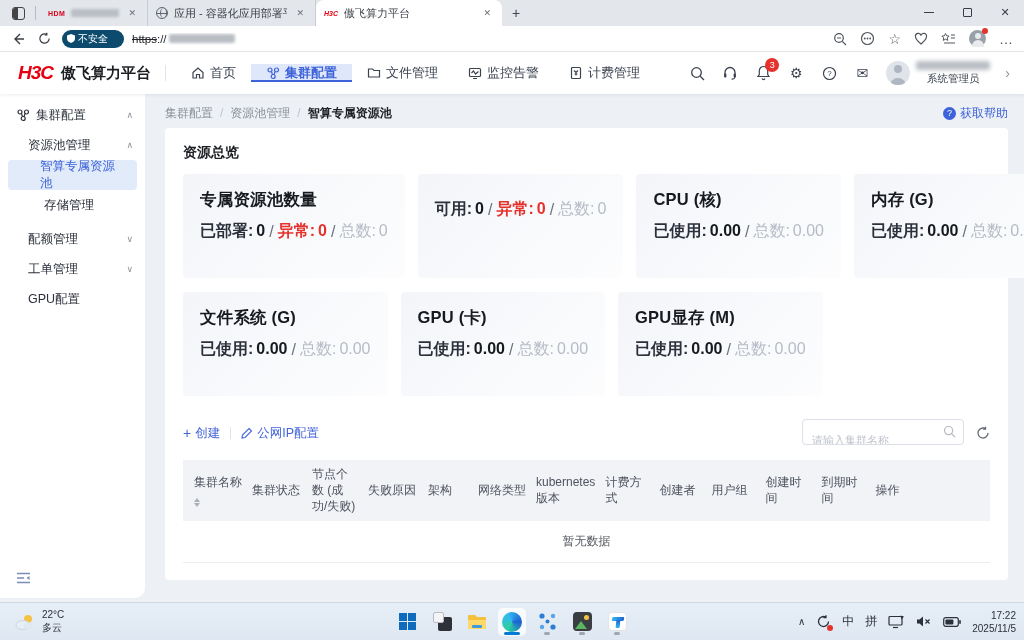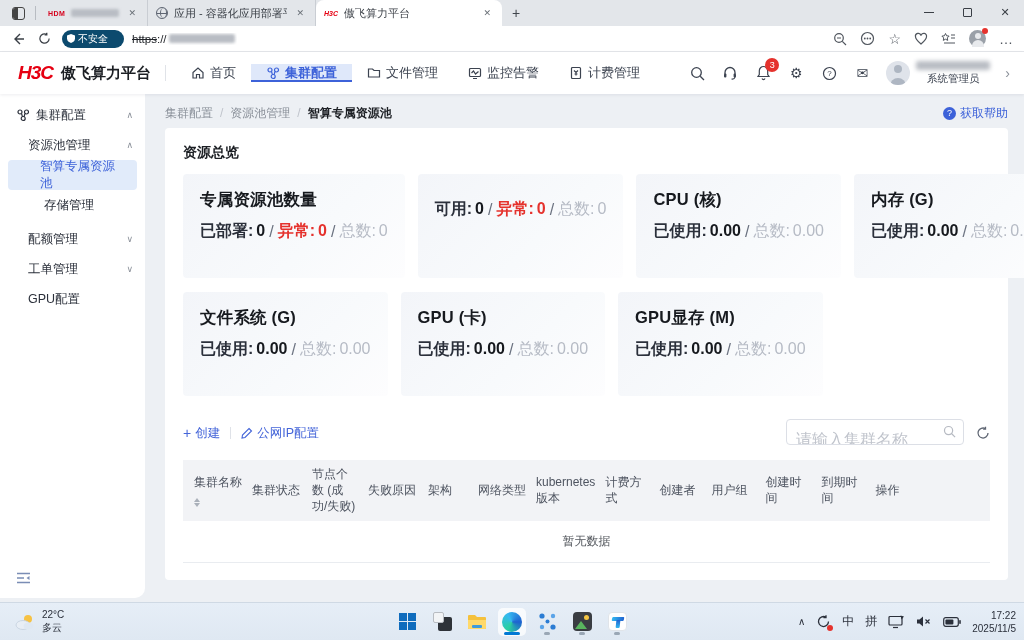--- a/index.html
+++ b/index.html
@@ -98,21 +98,21 @@
   .st-red .stat-lbl, .st-red .stat-val { color:#e5322d; }
   .st-gray .stat-lbl { color:#b6bbc5; font-weight:400; }
   .st-gray .stat-val { color:#b6bbc5; font-weight:400; }
   .stat-sep { color:#6b7280; margin:0 4px; }
 
   .tools-row { margin-top:24px; display:flex; align-items:center; height:26px; }
   .tool-link { color:#4465d9; font-size:12.5px; display:flex; align-items:center; gap:4px; }
   .tool-plus { font-size:14px; font-weight:400; }
   .tool-div { width:1px; height:12px; background:#dfe2e8; margin:0 10px; }
   .search-wrap { margin-left:auto; position:relative; }
-  .search-input { width:178px; height:26px; border:1px solid #dcdfe6; border-radius:4px; padding:16px 26px 0 9px; font-size:16px; color:#2b303b; outline:none; font-family:inherit; }
+  .search-input { width:162px; height:26px; border:1px solid #dcdfe6; border-radius:4px; padding:16px 26px 0 9px; font-size:11px; color:#2b303b; outline:none; font-family:inherit; }
   .search-input::placeholder { color:#c0c4cc; }
   .search-mag { position:absolute; right:8px; top:6px; }
   .refresh-btn { margin-left:12px; display:flex; align-items:center; }
 
   .thead { margin-top:14px; background:#f2f3f6; min-height:54px; display:flex; align-items:center; font-size:12px; color:#4e5460; padding:6px 6px; }
   .th { padding:0 5px; line-height:1.35; }
   .c0{flex:0 0 58px} .c1{flex:0 0 60px} .c2{flex:0 0 56px} .c3{flex:0 0 60px} .c4{flex:0 0 50px}
   .c5{flex:0 0 58px} .c6{flex:0 0 62px} .c7{flex:0 0 54px} .c8{flex:0 0 52px} .c9{flex:0 0 54px}
   .c10{flex:0 0 56px} .c11{flex:0 0 54px} .c12{flex:1}
   .sorter { display:inline-flex; flex-direction:column; gap:1px; margin-top:2px; }

